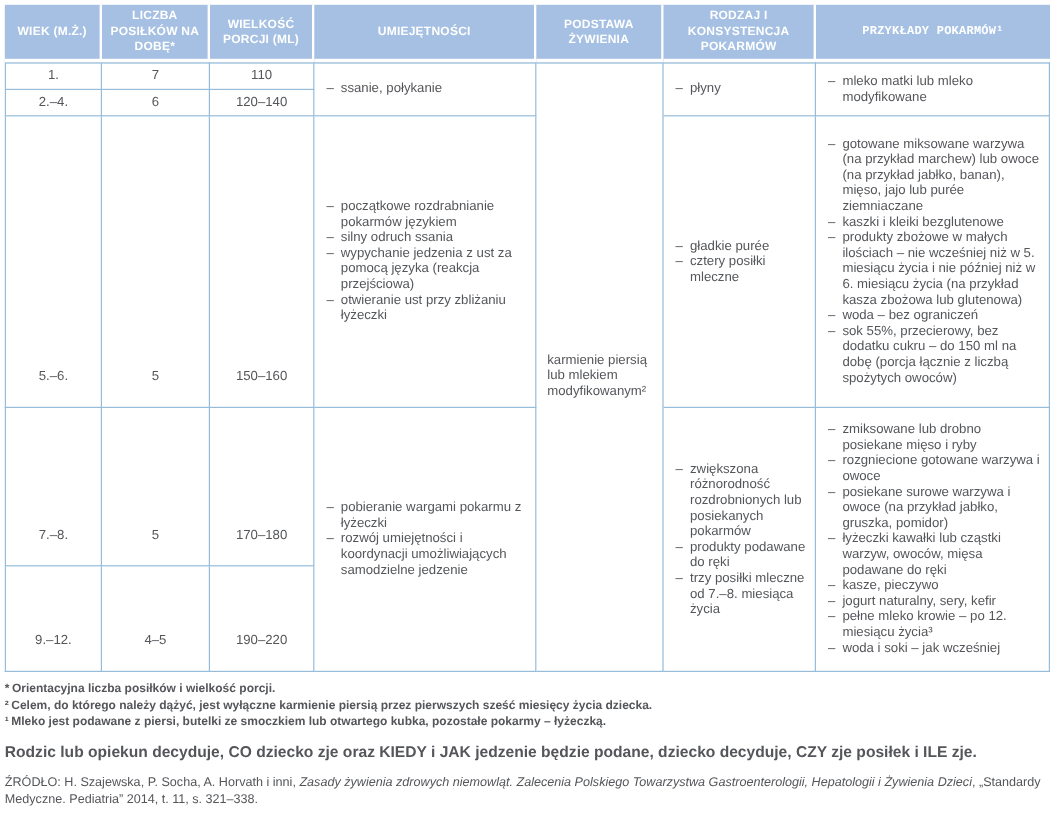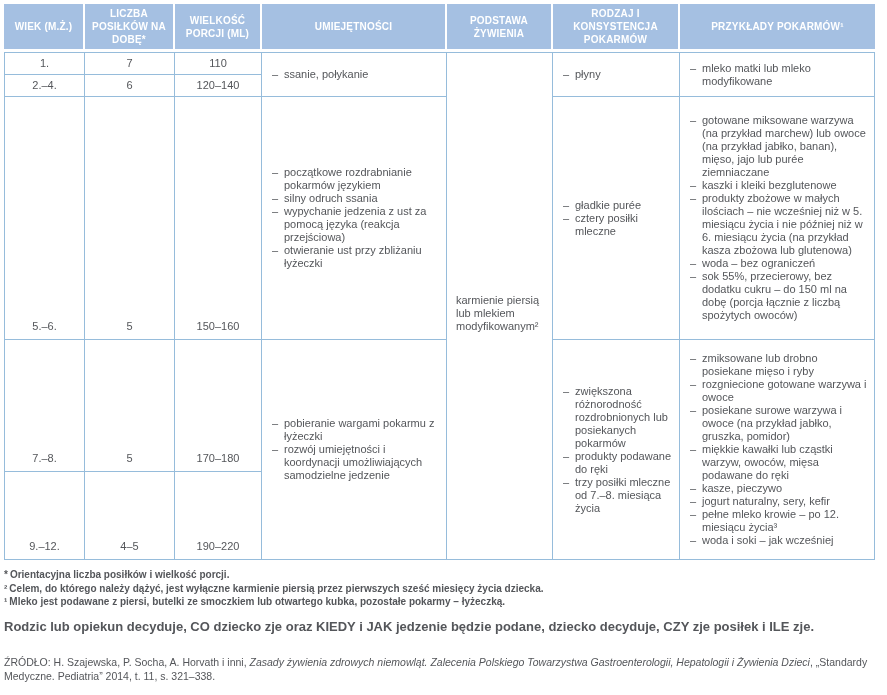--- a/index.html
+++ b/index.html
@@ -18,42 +18,42 @@
   table.feeding{
     table-layout:fixed;width:871px;border-collapse:separate;border-spacing:0;
   }
   th{
     background:var(--header-bg);color:var(--white);
     font-size:10px;font-weight:bold;line-height:1.3;letter-spacing:.2px;
     text-align:center;vertical-align:middle;padding:3px 5px;
     border-right:2px solid #fff;border-bottom:3px solid #fff;
     box-sizing:border-box;height:48px;text-transform:uppercase;
   }
-  th:last-child{border-right:0;}
+  th:last-child{border-right:0;font-family:Liberation Mono, monospace;}
   td{
     font-size:11px;line-height:13px;color:var(--txt);
     border-right:1px solid var(--grid);border-bottom:1px solid var(--grid);
     box-sizing:border-box;padding:3px 6px;vertical-align:middle;
   }
   tr td:first-child{border-left:1px solid var(--grid);}
   tr.r1 td{border-top:1px solid var(--grid);}
   tr.r1{height:23px;} tr.r2{height:22px;} tr.r3{height:243px;}
   tr.r4{height:132px;} tr.r5{height:88px;}
-  td.num{text-align:center;vertical-align:bottom;padding-bottom:6px;}
+  td.num{text-align:center;vertical-align:bottom;padding-bottom:18px;}
   tr.r1 td.num, tr.r2 td.num{vertical-align:middle;padding-bottom:3px;}
   td.listcell{padding:7px 5px 7px 10px;}
   td.basis{padding:18px 4px 4px 9px;vertical-align:middle;}
   .li{display:flex;margin:0;}
   .li .dash{flex:0 0 12px;}
   .li .txt{flex:1;}
   .notes{margin-top:8px;font-size:10px;line-height:13.5px;width:872px;}
   .fn{margin:0;font-weight:bold;}
   .fn .mk{margin-right:2px;}
   .statement{margin:11px 0 0 0;font-size:13px;font-weight:bold;line-height:13px;}
-  .source{margin:22px 0 0 0;font-size:10.5px;line-height:14px;width:872px;}
+  .source{margin:12px 0 0 0;font-size:10.5px;line-height:14px;width:872px;}
   .source .ital{font-style:italic;}
 </style>
 </head>
 <body>
 
 <div class="page">
 
   <table class="feeding">
     <colgroup>
       <col style="width:81px">
@@ -196,21 +196,21 @@
             <div class="li">
               <span class="dash">–</span>
               <span class="txt">rozgniecione gotowane warzywa i owoce</span>
             </div>
             <div class="li">
               <span class="dash">–</span>
               <span class="txt">posiekane surowe warzywa i owoce (na przykład jabłko, gruszka, pomidor)</span>
             </div>
             <div class="li">
               <span class="dash">–</span>
-              <span class="txt">miękkie kawałki lub cząstki warzyw, owoców, mięsa podawane do ręki</span>
+              <span class="txt">łyżeczki kawałki lub cząstki warzyw, owoców, mięsa podawane do ręki</span>
             </div>
             <div class="li">
               <span class="dash">–</span>
               <span class="txt">kasze, pieczywo</span>
             </div>
             <div class="li">
               <span class="dash">–</span>
               <span class="txt">jogurt naturalny, sery, kefir</span>
             </div>
             <div class="li">

